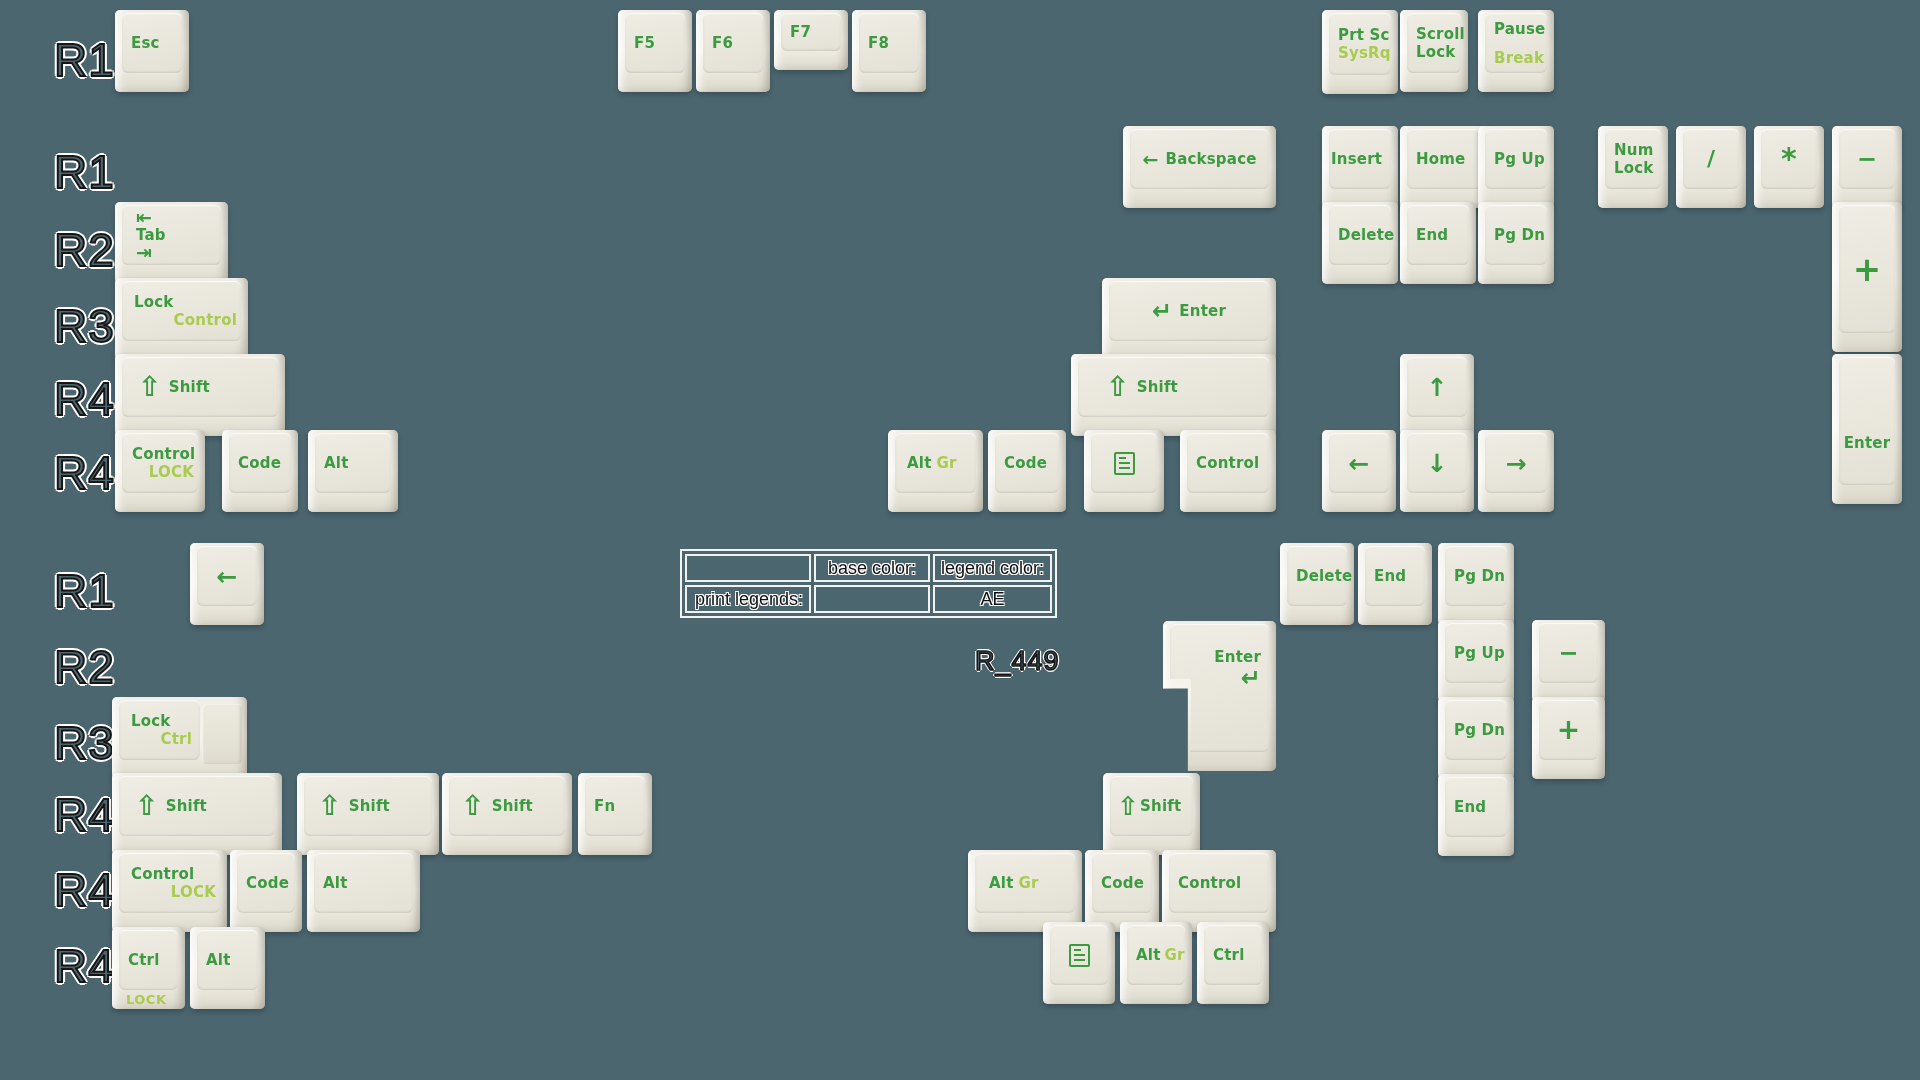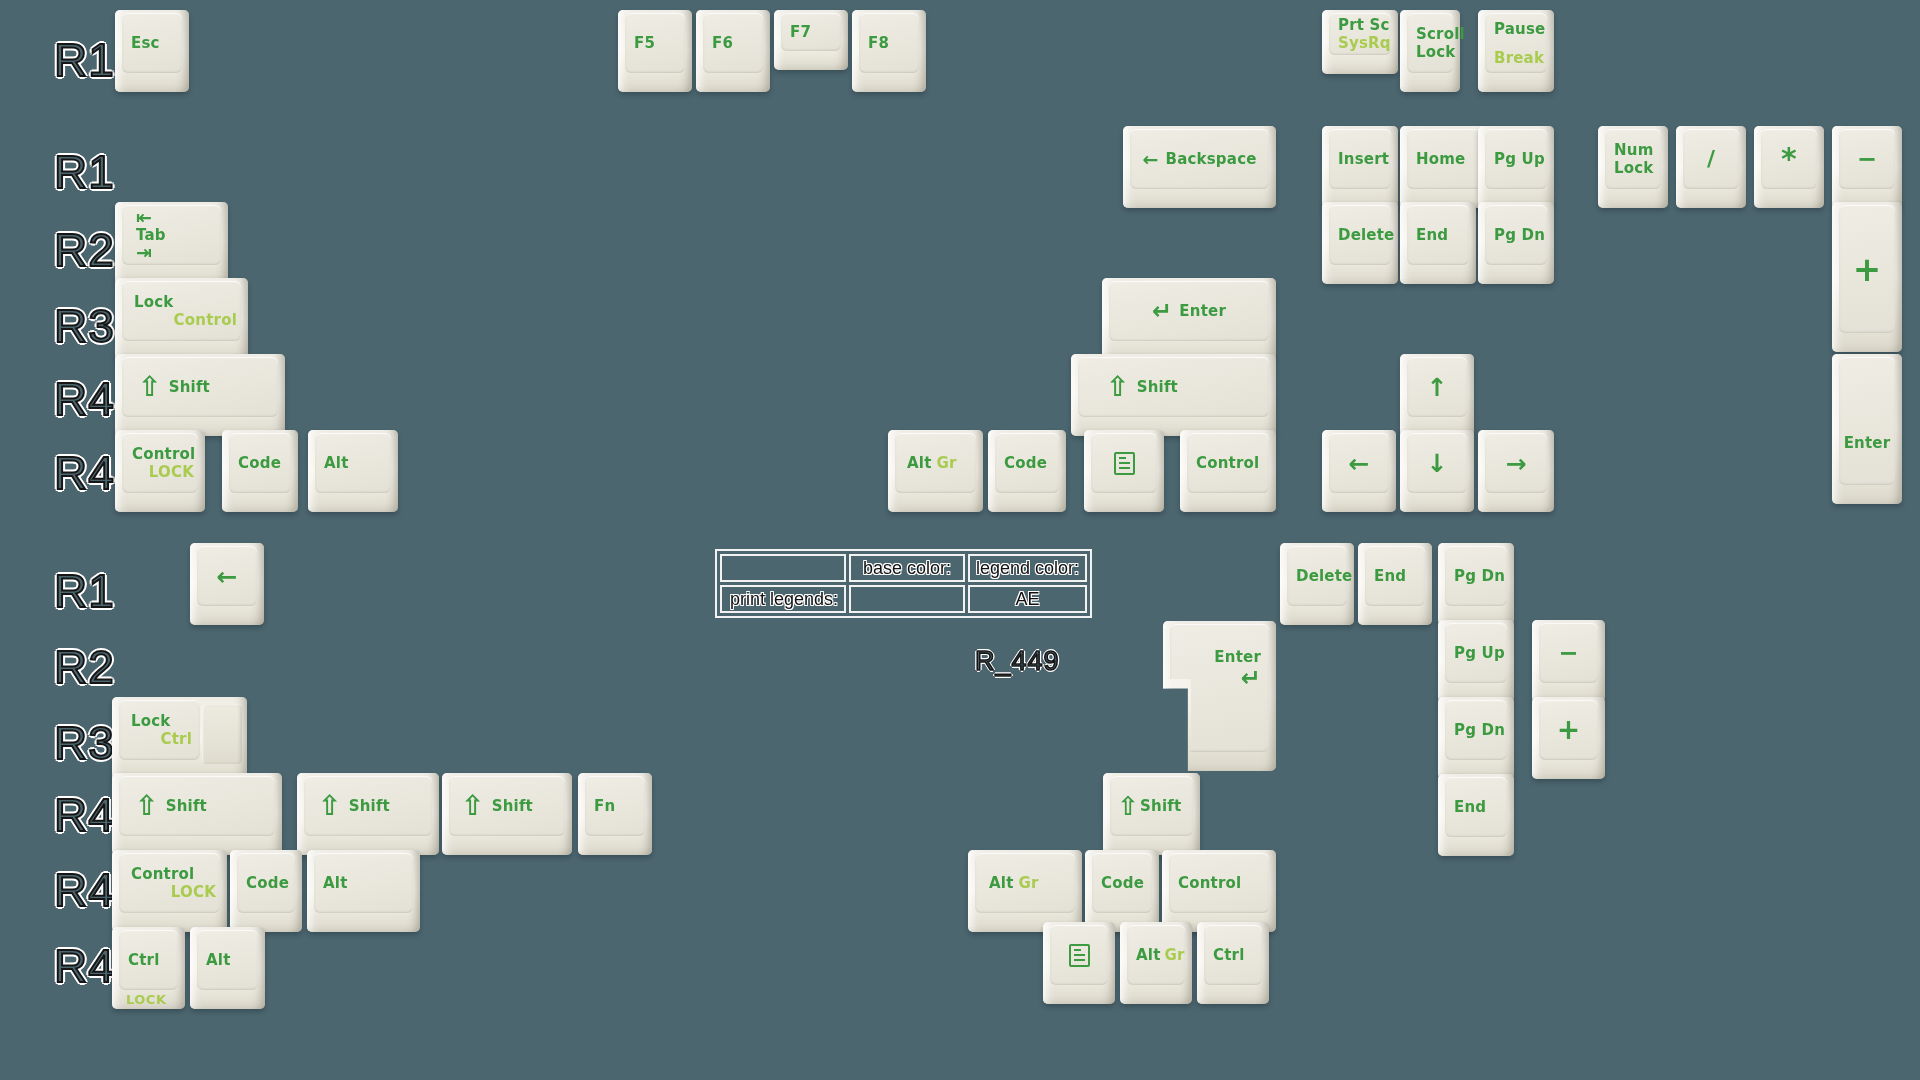--- a/index.html
+++ b/index.html
@@ -67,21 +67,20 @@
   .menu-ico i{
     position:absolute;left:3px;height:2px;background:#3c9a41;display:block;
   }
   .menu-ico i:nth-child(1){top:3px;width:7px;}
   .menu-ico i:nth-child(2){top:8px;width:11px;}
   .menu-ico i:nth-child(3){top:13px;width:11px;}
   
   .spec-table{
     position:absolute;border-collapse:separate;border-spacing:3px;
     border:2px solid #f2f2f2;
-    margin-left:35px;
   }
   .spec-table td{
     border:2px solid #f2f2f2;height:24px;padding:0 6px;
     font:400 18px/22px "Liberation Sans", sans-serif;
     color:#111;white-space:nowrap;
     text-shadow:-1px -1px 0 #fff,1px -1px 0 #fff,-1px 1px 0 #fff,1px 1px 0 #fff,0 1px 0 #fff,0 -1px 0 #fff;
   }
   .spec-table td.rowhead{text-align:right;min-width:110px;}
   .spec-table td.val{text-align:center;min-width:100px;}
   .ref-code{
@@ -160,32 +159,32 @@
     </div>
   </div>
 <div class="key" style="left: 852px; top: 10px; width: 74px; height: 82px;">
     <div class="ktop"></div>
     <div class="legend" style="padding-left: 9px;">
       <div class="kline" style="gap: 7px;">
         <span>F8</span>
       </div>
     </div>
   </div>
-<div class="key" style="left: 1322px; top: 10px; width: 76px; height: 64px;">
+<div class="key" style="left: 1322px; top: 10px; width: 76px; height: 84px;">
     <div class="ktop"></div>
     <div class="legend" style="padding-left: 9px;">
       <div class="kline" style="gap: 7px;">
         <span>Prt Sc</span>
       </div>
       <div class="kline" style="gap: 7px;">
         <span class="c-lg">SysRq</span>
       </div>
     </div>
   </div>
-<div class="key" style="left: 1400px; top: 10px; width: 60px; height: 82px; text-align: center;">
+<div class="key" style="left: 1400px; top: 10px; width: 68px; height: 82px; text-align: center;">
     <div class="ktop"></div>
     <div class="legend" style="padding-left: 9px;">
       <div class="kline" style="gap: 7px;">
         <span>Scroll</span>
       </div>
       <div class="kline" style="gap: 7px;">
         <span>Lock</span>
       </div>
     </div>
   </div>
@@ -204,21 +203,21 @@
     <div class="ktop"></div>
     <div class="legend center-align">
       <div class="kline" style="gap: 7px;">
         <span style="font-size: 19px; line-height: 1;">←</span>
         <span>Backspace</span>
       </div>
     </div>
   </div>
 <div class="key" style="left: 1322px; top: 126px; width: 76px; height: 82px;">
     <div class="ktop"></div>
-    <div class="legend" style="padding-left: 9px;">
+    <div class="legend" style="padding-left: 2px;">
       <div class="kline" style="gap: 7px;">
         <span>Insert</span>
       </div>
     </div>
   </div>
 <div class="key" style="left: 1400px; top: 126px; width: 93px; height: 82px;">
     <div class="ktop"></div>
     <div class="legend" style="padding-left: 9px;">
       <div class="kline" style="gap: 7px;">
         <span>Home</span>

